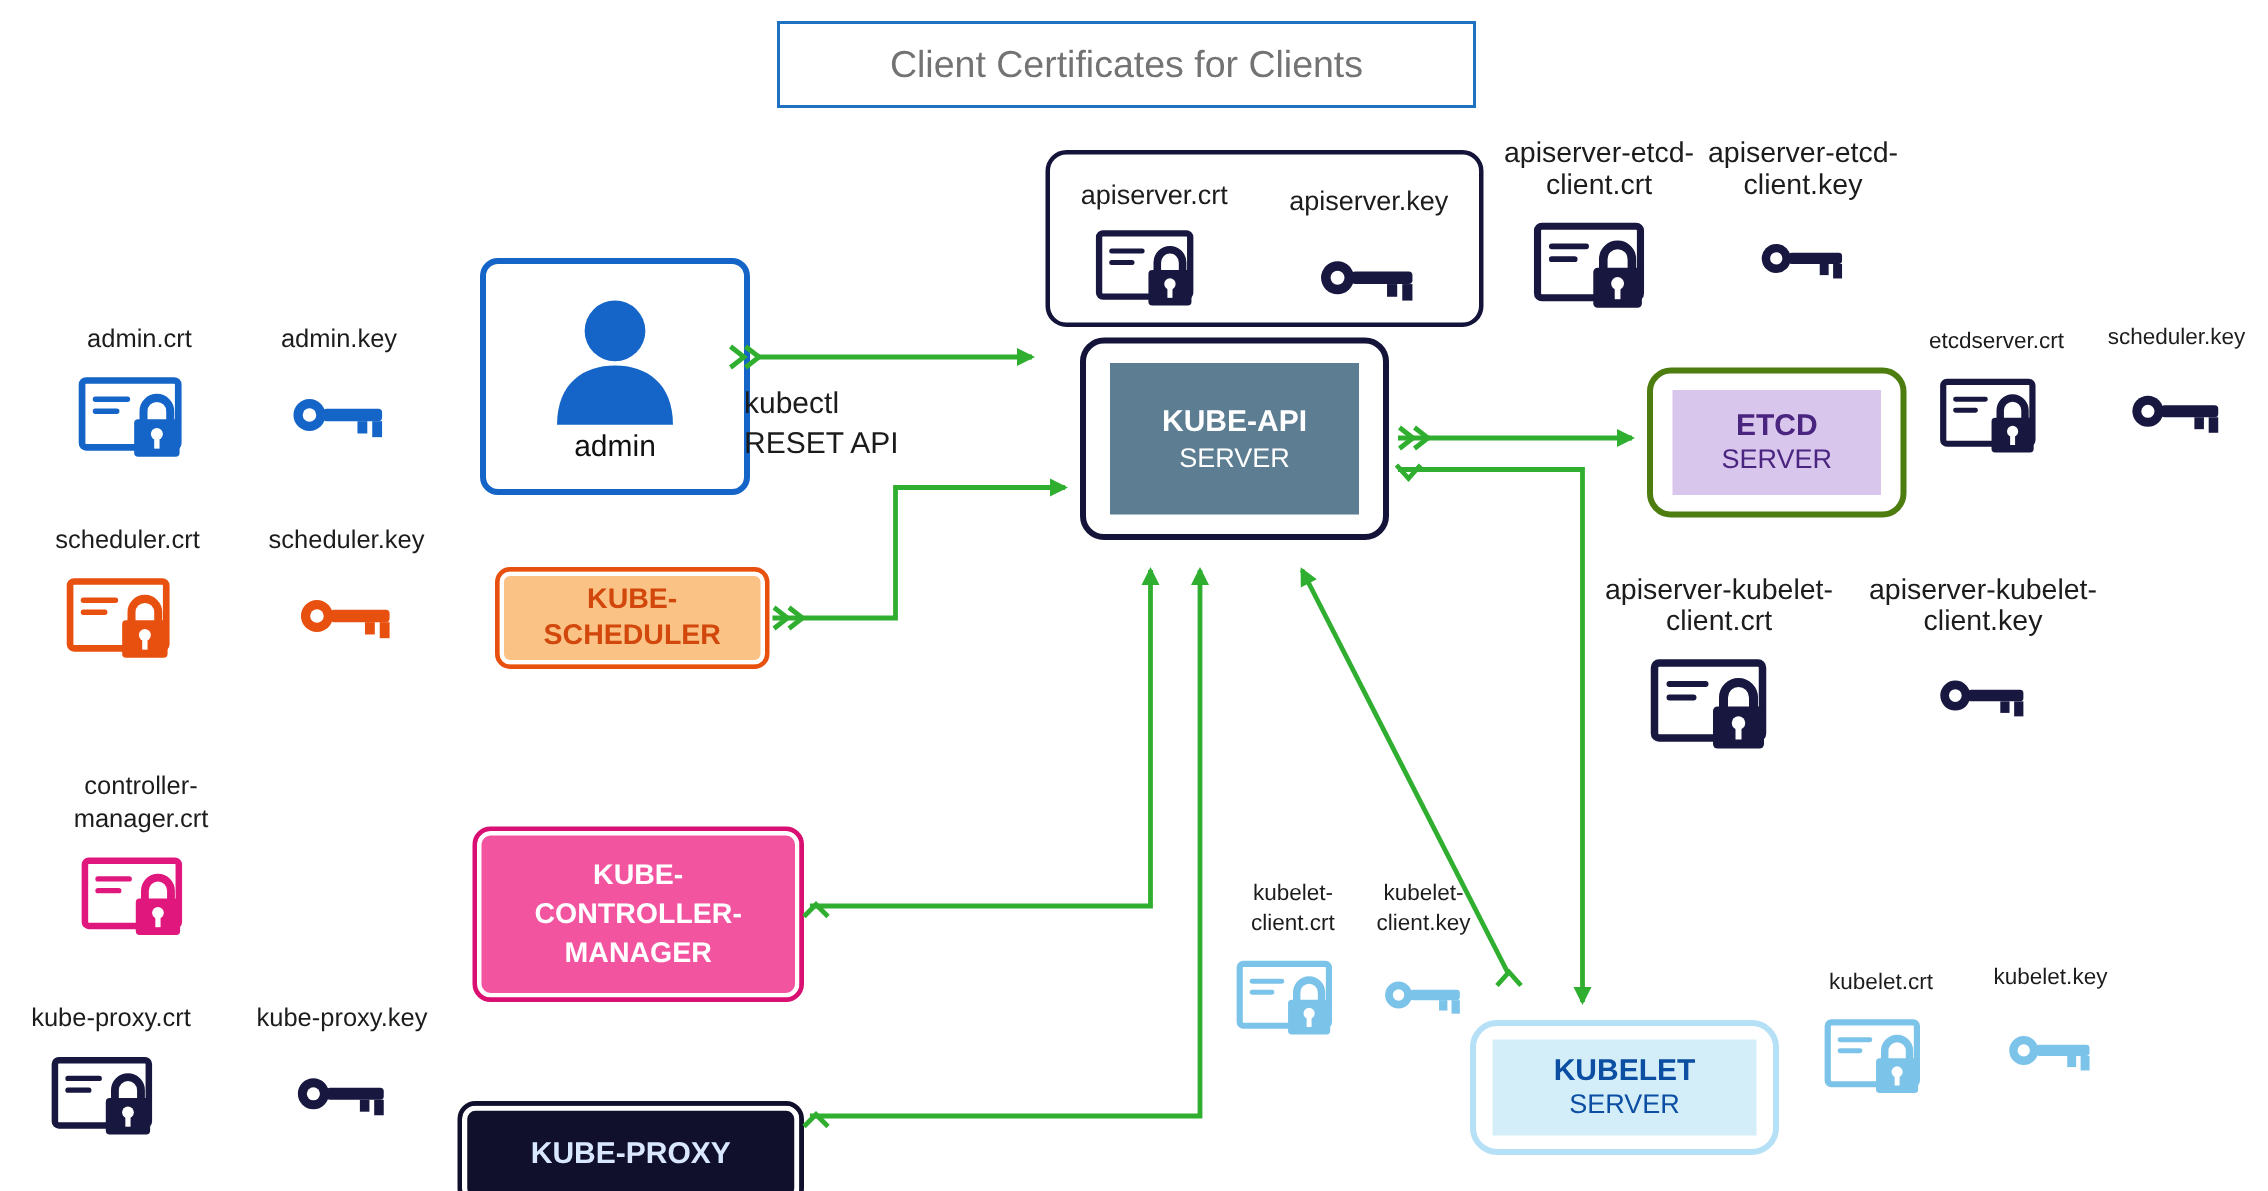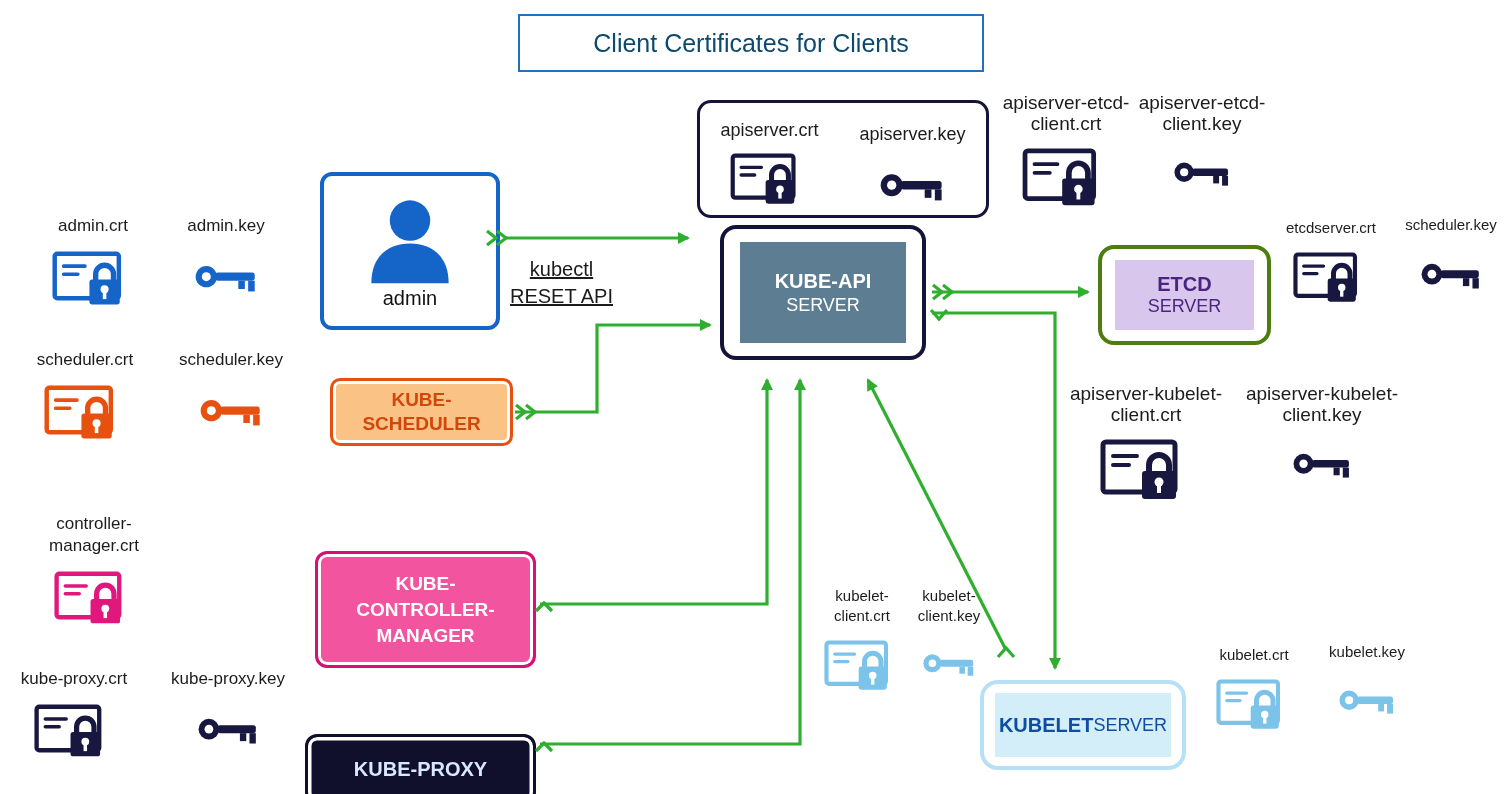--- a/index.html
+++ b/index.html
@@ -1,59 +1,59 @@
 <!DOCTYPE html>
 <html><head>
 <meta charset="utf-8">
 <style>
   html,body{margin:0;padding:0;background:#fff;font-family:"Liberation Sans",sans-serif;color:#1c1c1c;}
   .canvas{position:relative;width:1512px;height:794px;background:#fff;overflow:hidden;}
   .arrows{position:absolute;left:0;top:0;z-index:3;pointer-events:none;}
   .abs{position:absolute;}
   
   .title-box{left:518px;top:14px;width:462px;height:54px;border:2px solid #1f72c2;background:#fff;
-    display:flex;align-items:center;justify-content:center;font-size:25px;color:#0c4a6e;z-index:2;}
+    display:flex;align-items:center;justify-content:center;font-size:25px;color:#737373;z-index:2;}
   
   .cert-item{position:absolute;display:flex;flex-direction:column;align-items:center;text-align:center;
     font-size:17px;line-height:22px;z-index:2;}
   .cert-item .lbl{color:#1c1c1c;}
   .cert-item .icon{margin-top:14px;}
   .cert-item.key .icon{margin-top:24px;}
   .cert-item.md{font-size:19px;line-height:21px;}
   .cert-item.sm{font-size:15px;line-height:20px;}
   
   .c-blue{color:#1565c8;} .c-orange{color:#e8500f;} .c-pink{color:#e0187e;}
   .c-navy{color:#17173f;} .c-lblue{color:#7cc3ea;}
   
   .nodebox{position:absolute;display:flex;flex-direction:column;align-items:center;justify-content:center;
     text-align:center;z-index:2;box-sizing:border-box;}
   .admin-box{left:320px;top:172px;width:180px;height:158px;border:4px solid #1565c8;border-radius:12px;background:#fff;}
   .admin-box .admin-lbl{font-size:20px;color:#111;margin-top:2px;}
-  .kubectl-text{left:484px;top:256px;width:155px;text-align:center;font-size:20px;line-height:27px;color:#1b1b1b;z-index:2;text-decoration:underline;}
+  .kubectl-text{left:496px;top:256px;width:155px;text-align:left;font-size:20px;line-height:27px;color:#1b1b1b;z-index:2;}
   .sched-box{left:330px;top:378px;width:183px;height:68px;border:3px solid #e8500f;border-radius:10px;
     background:#fbc286;box-shadow:inset 0 0 0 3px #fff;color:#d2470b;font-weight:bold;font-size:19px;line-height:24px;}
   .ctrl-box{left:315px;top:551px;width:221px;height:117px;border:3px solid #da0f72;border-radius:12px;
     background:#f2549f;box-shadow:inset 0 0 0 3px #fff;color:#fff;font-weight:bold;font-size:19px;line-height:26px;}
   .proxy-box{left:305px;top:710px;width:231px;height:70px;border:3px solid #10102d;border-radius:12px;
     background:#10102d;box-shadow:inset 0 0 0 3.5px #fff;color:#d9e8ff;font-weight:bold;font-size:20px;margin-top:24px;}
   .api-box{left:720px;top:225px;width:206px;height:135px;border:4px solid #14143a;border-radius:16px;background:#fff;padding:13px 16px;}
   .api-fill{width:100%;height:100%;background:#5d7d92;display:flex;flex-direction:column;align-items:center;justify-content:center;color:#fff;}
   .api-fill .l1{font-weight:bold;font-size:20px;}
   .api-fill .l2{font-size:18px;margin-top:2px;}
   .apigroup-box{left:697px;top:100px;width:292px;height:118px;border:3px solid #14143a;border-radius:14px;background:#fff;
     flex-direction:row;align-items:center;justify-content:space-around;padding-top:8px;}
   .apigroup-box .cert-col{display:flex;flex-direction:column;align-items:center;font-size:18px;}
   .apigroup-box .cert-col .icon{margin-top:12px;}
   .apigroup-box .cert-col.key .icon{margin-top:24px;}
   .etcd-box{left:1098px;top:245px;width:173px;height:100px;border:4px solid #4d7c0f;border-radius:16px;background:#fff;padding:11px 13px;}
   .etcd-fill{width:100%;height:100%;background:#d8c6ec;display:flex;flex-direction:column;align-items:center;justify-content:center;color:#4a2580;}
   .etcd-fill .l1{font-weight:bold;font-size:20px;}
   .etcd-fill .l2{font-size:18px;}
   .kubelet-box{left:980px;top:680px;width:206px;height:90px;border:4px solid #b5e0f5;border-radius:18px;background:#fff;padding:9px 11px;}
-  .kubelet-fill{width:100%;height:100%;background:#d3eef9;display:flex;flex-direction:row;align-items:center;justify-content:center;color:#0b4ea2;}
+  .kubelet-fill{width:100%;height:100%;background:#d3eef9;display:flex;flex-direction:column;align-items:center;justify-content:center;color:#0b4ea2;}
   .kubelet-fill .l1{font-weight:bold;font-size:20px;}
   .kubelet-fill .l2{font-size:18px;}
   .hidden-defs{position:absolute;width:0;height:0;overflow:hidden;}
 </style>
 </head>
 <body>
 
 <svg class="hidden-defs" aria-hidden="true">
   <defs>
     <symbol id="sym-cert" viewBox="0 0 92 64">

